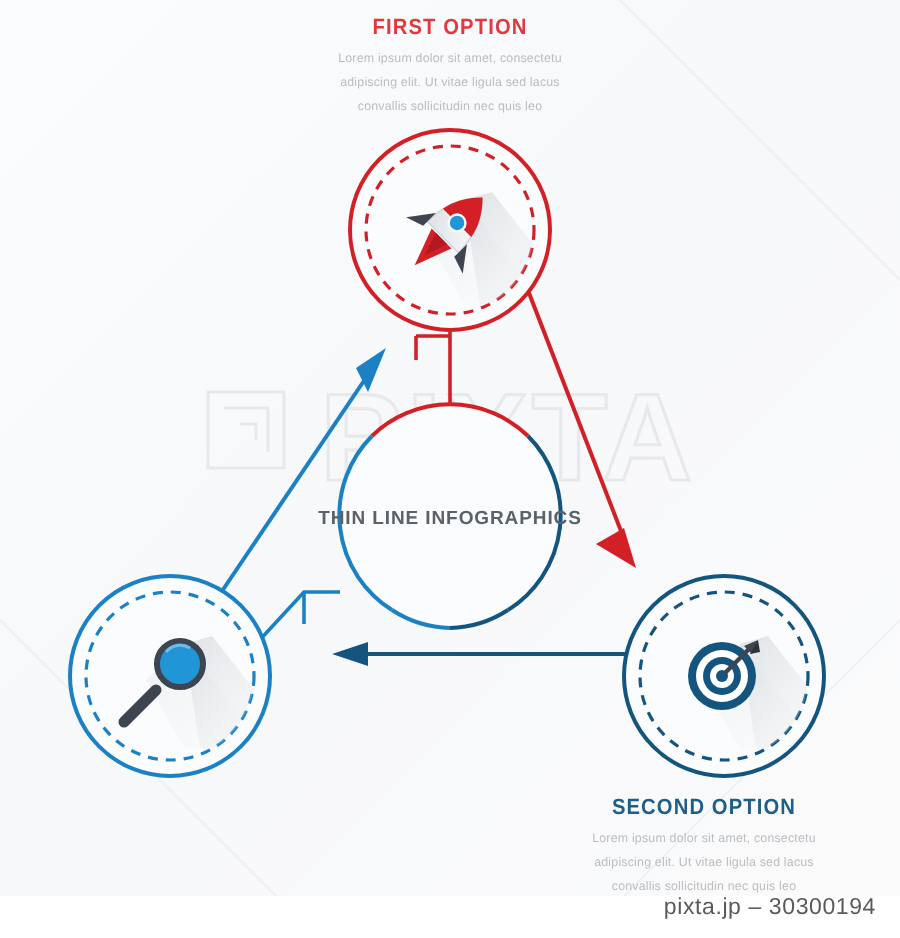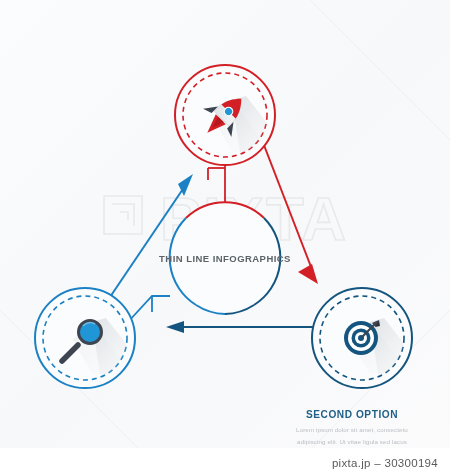--- a/index.html
+++ b/index.html
@@ -34,21 +34,21 @@
     display: block;
   }
   .footer-bar {
     position: absolute;
     left: 0;
     top: 448px;
     width: 450px;
     height: 21px;
     background: #ffffff;
     display: flex;
-    align-items: flex-end;
+    align-items: flex-start;
     justify-content: flex-end;
   }
   .footer-text {
     font-family: "Liberation Sans", sans-serif;
     font-size: 11.5px;
     color: #5a5a5a;
     letter-spacing: 0.3px;
     padding-right: 12px;
     white-space: nowrap;
   }
@@ -69,21 +69,21 @@
     font-family: "Liberation Sans", sans-serif;
     font-size: 6.2px;
     line-height: 1.95;
     color: #b9bec3;
     text-align: center;
     margin: 0;
     letter-spacing: 0.1px;
   }
   #block-first  { left: 145px; top: 8px; }
   #block-third  { left: 22px;  top: 398px; }
-  #block-second { left: 272px; top: 408px; }
+  #block-second { left: 272px; top: 398px; }
 
   #block-first .opt-title  { color: #e03a3f; }
   #block-third .opt-title  { color: #2f93d1; }
   #block-second .opt-title { color: #1d5f88; }
 
   .wm {
     position: absolute;
     pointer-events: none;
   }
   .wm-text {
@@ -245,20 +245,26 @@
             <line x1="362" y1="337" x2="377" y2="322" stroke="#3d4550" stroke-width="2.2"></line>
             <polygon points="379,320 372,323 376,327" fill="#3d4550"></polygon>
             <polygon points="379,320 375,327 380,326" fill="#2c333c"></polygon>
           </g>
         </g>
       </g>
 
     </svg>
   </div>
 
+  <div class="txt-block" id="block-first">
+    <div class="opt-title">FIRST OPTION</div>
+    <p class="opt-body">Lorem ipsum dolor sit amet, consectetu</p>
+    <p class="opt-body">adipiscing elit. Ut vitae ligula sed lacus</p>
+    <p class="opt-body">convallis sollicitudin nec quis leo</p>
+  </div>
 
 
   <div class="txt-block" id="block-second">
     <div class="opt-title">SECOND OPTION</div>
     <p class="opt-body">Lorem ipsum dolor sit amet, consectetu</p>
     <p class="opt-body">adipiscing elit. Ut vitae ligula sed lacus</p>
     <p class="opt-body">convallis sollicitudin nec quis leo</p>
   </div>
 
   <div class="footer-bar">

